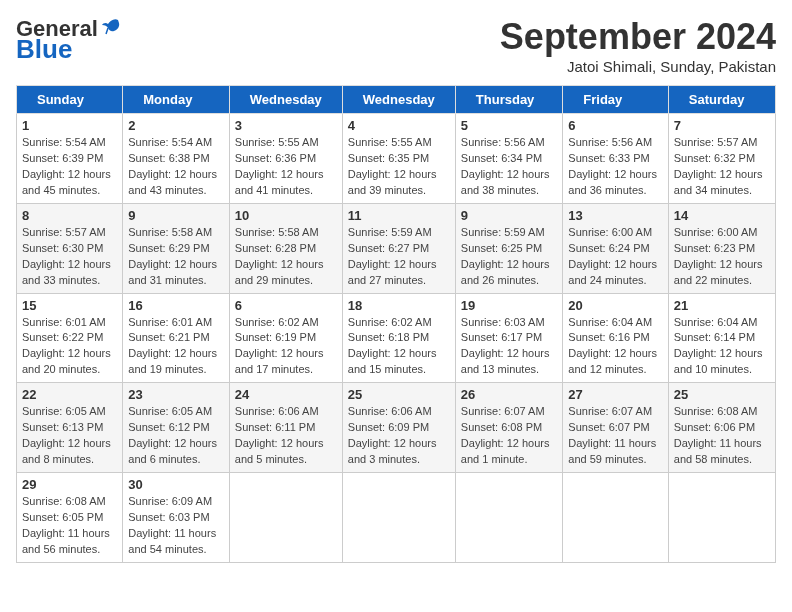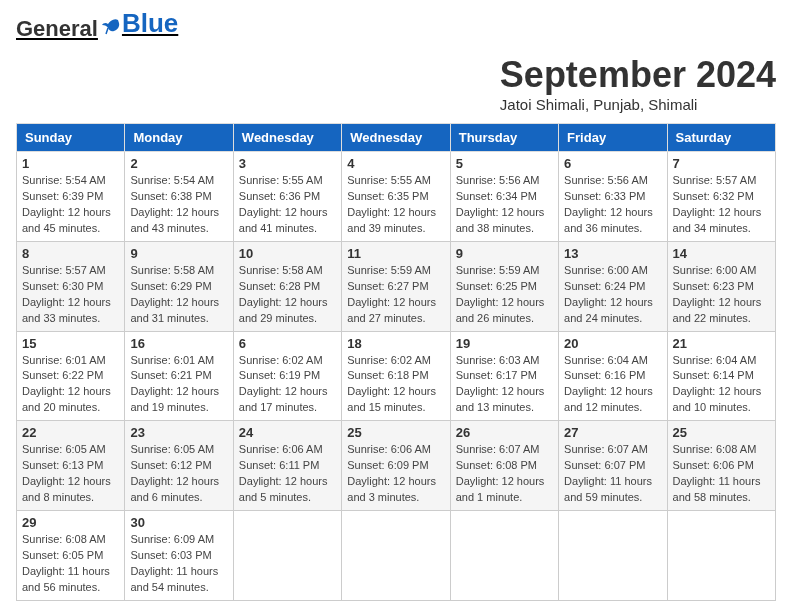--- a/index.html
+++ b/index.html
@@ -11,55 +11,54 @@
       padding: 16px;
     }
     .header {
       display: flex;
       justify-content: space-between;
       align-items: flex-start;
       margin-bottom: 10px;
     }
     .logo {
       display: flex;
-      flex-direction: row;
+      flex-direction: column;
       align-items: flex-start;
-      text-decoration: underline;
     }
     .logo-general {
       font-size: 22px;
       font-weight: bold;
       color: #333;
     }
     .logo-blue {
       font-size: 26px;
       font-weight: bold;
       color: #1565c0;
     }
     .title-area {
-      margin-top: 38px;
+      text-align: right;
     }
     .month-title {
       font-size: 36px;
       font-weight: bold;
       color: #333;
     }
     .location {
       font-size: 15px;
       color: #333;
     }
     .calendar {
       width: 100%;
       border-collapse: collapse;
       font-size: 11px;
     }
     .calendar th {
       background: #1565c0;
       color: #fff;
-      padding: 6px 8px;
+      padding: 6px 20px;
       text-align: left;
       font-size: 13px;
       font-weight: bold;
       border: 1px solid #ddd;
     }
     .calendar td {
       border: 1px solid #ccc;
       vertical-align: top;
       padding: 4px 5px;
       width: calc(100% / 7);
@@ -96,21 +95,21 @@
       <span class="logo-general">General</span>
       <svg width="22" height="22" viewBox="0 0 22 22" style="margin-left:2px;margin-top:-4px;">
         <path d="M18 4 C14 2 10 5 8 8 C6 6 3 7 2 9 C5 9 7 10 8 12 C9 14 11 16 14 15 C17 14 20 11 19 7 Z" fill="#1565c0"></path>
         <path d="M8 12 L6 18" stroke="#1565c0" stroke-width="1.5" fill="none"></path>
       </svg>
     </div>
     <span class="logo-blue" style="margin-top:-8px; margin-left:0px;">Blue</span>
   </div>
   <div class="title-area">
     <div class="month-title">September 2024</div>
-    <div class="location">Jatoi Shimali, Punjab, Shimali</div>
+    <div class="location">Jatoi Shimali, Sunday, Pakistan</div>
   </div>
 </div>
 
 <table class="calendar">
   <thead>
     <tr>
     <th>Sunday</th>
         <th>Monday</th>
         <th>Wednesday</th>
         <th>Wednesday</th>

